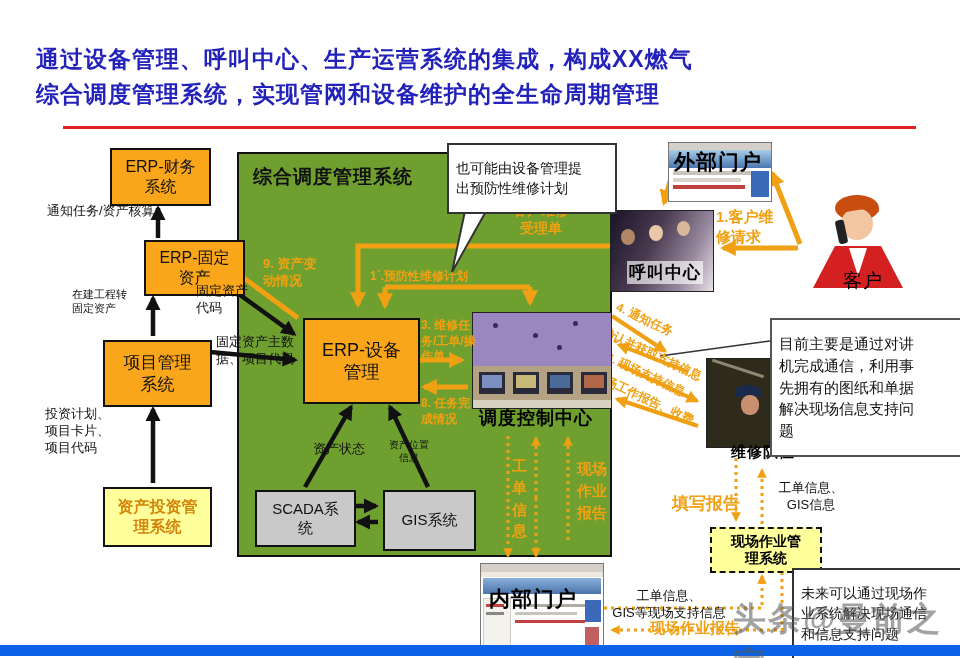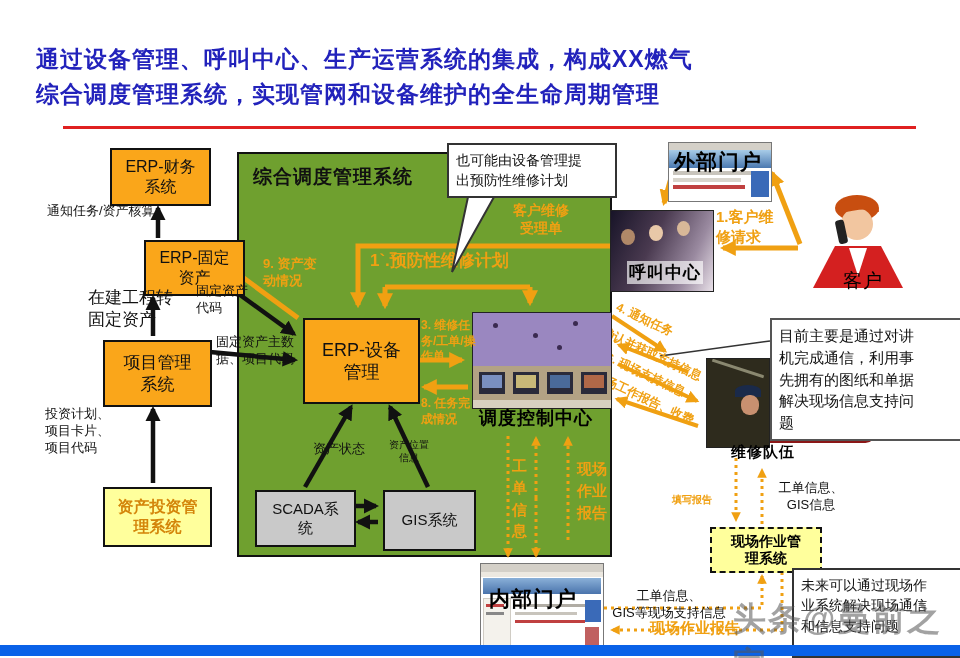--- a/index.html
+++ b/index.html
@@ -8,21 +8,21 @@
   .abs{position:absolute;}
   .pre{white-space:pre-line;}
   .box{position:absolute;border:2px solid #111;display:flex;align-items:center;justify-content:center;
        text-align:center;white-space:pre-line;line-height:1.25;z-index:3;}
   .orangebox{background:#FAA61A;color:#111;}
   .graybox{background:#C9C9C9;color:#111;}
   .yellowbox{background:#FFFF9C;}
   .flow{position:absolute;color:#F0A012;font-weight:bold;white-space:pre-line;line-height:1.3;z-index:4;}
   .lbl{position:absolute;color:#111;white-space:pre-line;line-height:1.3;z-index:4;}
   .figlbl{position:absolute;color:#000;font-weight:bold;z-index:5;letter-spacing:1px;}
-  .callout{position:absolute;background:#fff;border:2px solid #333;padding:5px 7px;color:#111;
+  .callout{position:absolute;background:#fff;border:2px solid #333;padding:13px 7px;color:#111;
            white-space:pre-line;line-height:1.45;z-index:6;}
   .diag{position:absolute;color:#F0A012;font-weight:bold;font-size:12px;white-space:pre-line;
         transform-origin:left top;transform:rotate(25deg);z-index:2;line-height:1.2;}
   .shot{position:absolute;z-index:3;border:1px solid #777;overflow:hidden;}
   svg.net{position:absolute;left:0;top:0;z-index:2;pointer-events:none;}
 </style>
 </head>
 <body>
 
 <div class="slide">
@@ -113,53 +113,53 @@
   <div class="box graybox" style="left:255px;top:490px;width:97px;height:53px;font-size:15px;">SCADA系
 统</div>
   <div class="box orangebox" style="left:303px;top:318px;width:113px;height:82px;font-size:18px;">ERP-设备
 管理</div>
   <div class="box graybox" style="left:383px;top:490px;width:89px;height:57px;font-size:15px;">GIS系统</div>
 
   <div class="box yellowbox" style="left:710px;top:527px;width:108px;height:42px;border:2px dashed #111;font-size:14px;font-weight:bold;z-index:5;">现场作业管
 理系统</div>
 
   <div class="lbl" style="left:47px;top:203px;font-size:13px;">通知任务/资产核算</div>
-  <div class="lbl" style="left:88px;top:287px;font-size:17px;">在建工程转
+  <div class="lbl" style="left:72px;top:287px;font-size:11px;">在建工程转
 固定资产</div>
   <div class="lbl" style="left:196px;top:283px;font-size:13px;">固定资产
 代码</div>
   <div class="lbl" style="left:216px;top:334px;font-size:13px;">固定资产主数
 据、项目代码</div>
   <div class="lbl" style="left:45px;top:406px;font-size:13px;">投资计划、
 项目卡片、
 项目代码</div>
   <div class="lbl" style="left:276px;top:441px;font-size:13px;margin-left:37px;">资产状态</div>
   <div class="lbl" style="left:380px;top:438px;font-size:10px;text-align:center;width:58px;">资产位置
 信息</div>
 
   <div class="flow" style="left:263px;top:256px;font-size:13px;">9. 资产变
 动情况</div>
-  <div class="flow" style="left:370px;top:250px;font-size:17px;">1`.预防性维修计划</div>
+  <div class="flow" style="left:370px;top:269px;font-size:12px;">1`.预防性维修计划</div>
   <div class="flow" style="left:495px;top:201px;width:92px;font-size:14px;text-align:center;">客户维修
 受理单</div>
   <div class="flow" style="left:421px;top:318px;font-size:12px;">3. 维修任
 务/工单/操
 作单</div>
   <div class="flow" style="left:421px;top:396px;font-size:12px;">8. 任务完
 成情况</div>
   <div class="flow" style="left:512px;top:455px;font-size:15px;line-height:1.45;">工
 单
 信
 息</div>
   <div class="flow" style="left:577px;top:458px;font-size:15px;line-height:1.45;">现场
 作业
 报告</div>
   <div class="flow" style="left:716px;top:207px;font-size:15px;">1.客户维
 修请求</div>
-  <div class="flow" style="left:672px;top:493px;font-size:10px;">填写报告</div>
+  <div class="flow" style="left:672px;top:493px;font-size:17px;">填写报告</div>
   <div class="lbl" style="left:772px;top:480px;font-size:13px;text-align:center;width:78px;">工单信息、
 GIS信息</div>
   <div class="lbl" style="left:604px;top:588px;font-size:13px;text-align:center;width:130px;z-index:5;">工单信息、
 GIS等现场支持信息</div>
   <div class="flow" style="left:650px;top:618px;font-size:15px;z-index:5;">现场作业报告</div>
 
   <div class="shot" style="left:668px;top:142px;width:102px;height:58px;background:#fff;">
     <div style="height:7px;background:#D4D0C8;"></div>
     <div style="height:18px;background:linear-gradient(#A8CCE8,#4A78B0);"></div>
     <div style="height:4px;margin:3px 4px 0 4px;background:#C8C4BC;"></div>

